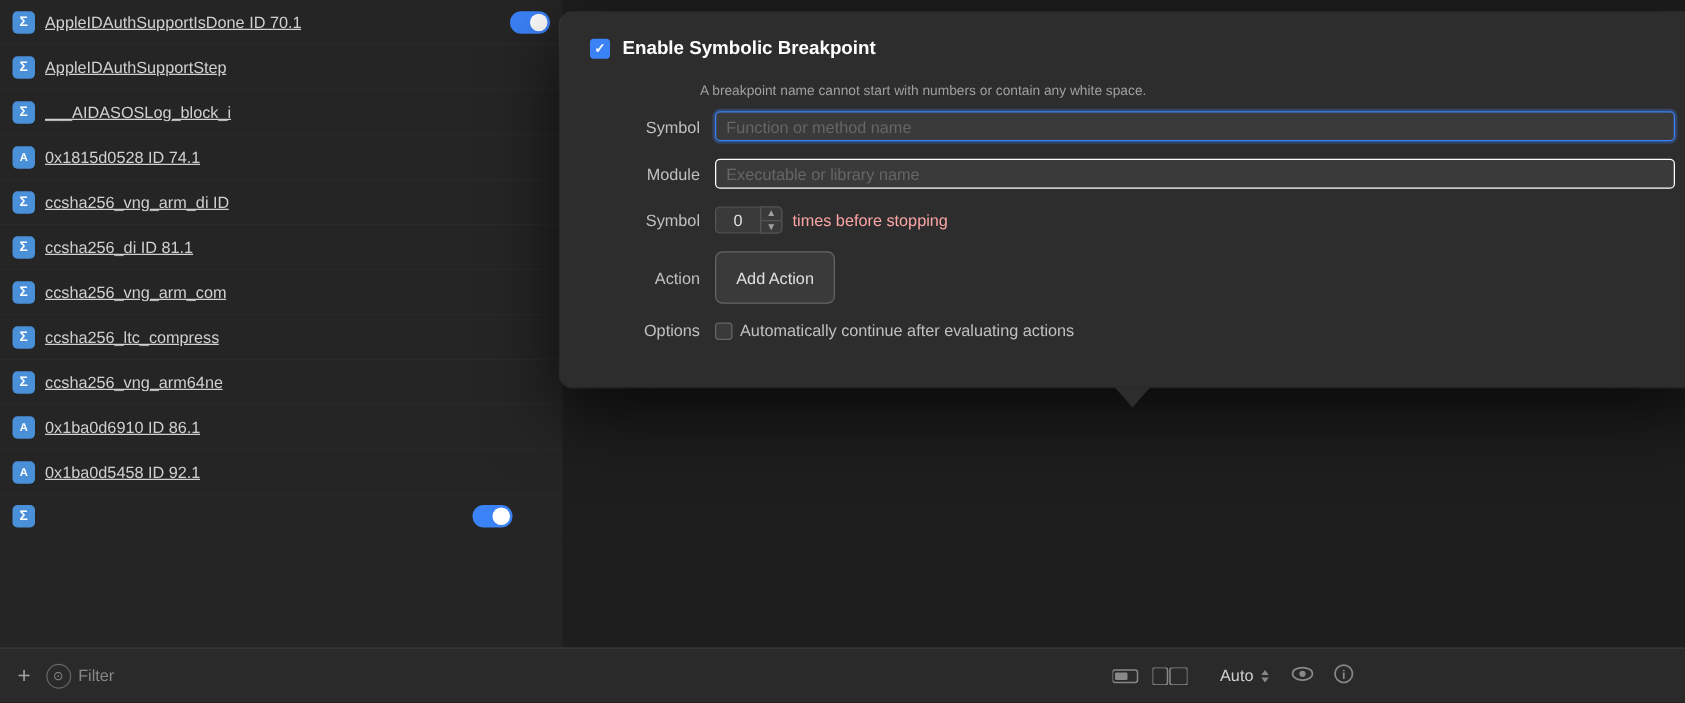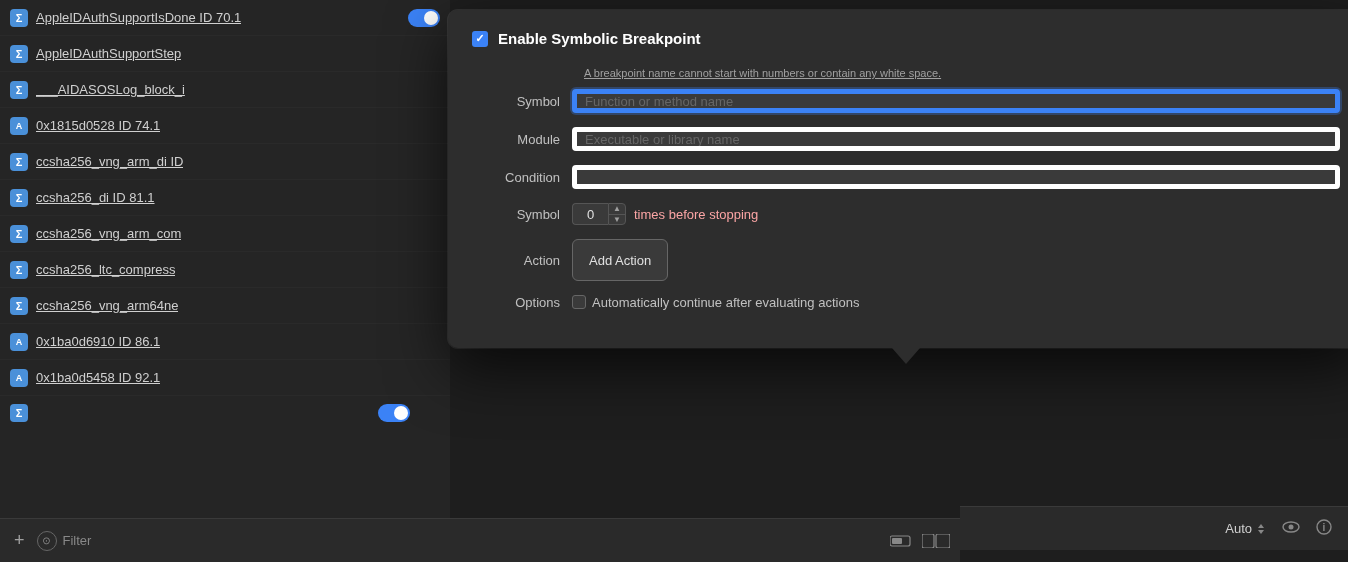--- a/index.html
+++ b/index.html
@@ -127,29 +127,28 @@
       border-radius: 50%;
       display: flex;
       align-items: center;
       justify-content: center;
       font-size: 10px;
       color: #888;
     }
 
     .toolbar-right {
       position: absolute;
-      bottom: 12px;
+      bottom: 0;
       right: 0;
       width: 388px;
       height: 44px;
       background: #2a2a2a;
       border-top: 1px solid #3a3a3a;
       display: flex;
       align-items: center;
-      justify-content: flex-end;
       padding: 0 16px;
       gap: 16px;
     }
 
     .toolbar-btn {
       color: #a0a0a0;
       font-size: 13px;
       cursor: pointer;
       background: none;
       border: none;
@@ -257,44 +256,43 @@
       text-align: right;
       width: 100px;
       flex-shrink: 0;
       padding-right: 12px;
     }
 
     .form-input {
       flex: 1;
       height: 24px;
       background: #3a3a3a;
-      border: 5px solid #ffffff;
+      border: 1px solid #ffffff;
       border-radius: 4px;
       color: #e0e0e0;
       font-size: 13px;
       padding: 0 8px;
       outline: none;
     }
 
     .form-input.focused {
       border-color: #3b82f6;
       box-shadow: 0 0 0 2px rgba(59,130,246,0.3);
     }
 
     .form-input::placeholder {
       color: #666;
     }
 
     .form-hint {
       color: #a0a0a0;
       font-size: 11px;
       margin-top: 2px;
-      margin-left: 112px;
+      margin-left: 88px;
       margin-bottom: 10px;
-      text-decoration: underline;
     }
 
     .ignore-row {
       display: flex;
       align-items: center;
       gap: 8px;
     }
 
     .stepper {
       display: flex;
@@ -499,24 +497,20 @@
   <div class="form-row">
     <label class="form-label">Symbol</label>
     <input class="form-input focused" type="text" placeholder="Function or method name" style="">
   </div>
 
   <div class="form-row">
     <label class="form-label">Module</label>
     <input class="form-input" type="text" placeholder="Executable or library name" style="">
   </div>
 
-  <div class="form-row">
-    <label class="form-label">Condition</label>
-    <input class="form-input" type="text" placeholder="" style="">
-  </div>
 
   <div class="form-row">
     <label class="form-label">Symbol</label>
     <div class="ignore-row">
       <div class="stepper">
         <input class="stepper-input" type="text" value="0" style="">
         <div class="stepper-arrows">
           <button class="stepper-up">▲</button>
           <button class="stepper-down">▼</button>
         </div>
@@ -525,18 +519,18 @@
     </div>
   </div>
 
   <div class="form-row">
     <label class="form-label">Action</label>
     <button class="add-action-btn">Add Action</button>
   </div>
 
   <div class="form-row">
     <label class="form-label">Options</label>
-    <div style="display:flex; align-items:flex-start;">
+    <div style="display:flex; align-items:flex-end;">
       <div class="options-checkbox"></div>
       <span class="options-text">Automatically continue after evaluating actions</span>
     </div>
   </div>
 </div>
 
 </body></html>

